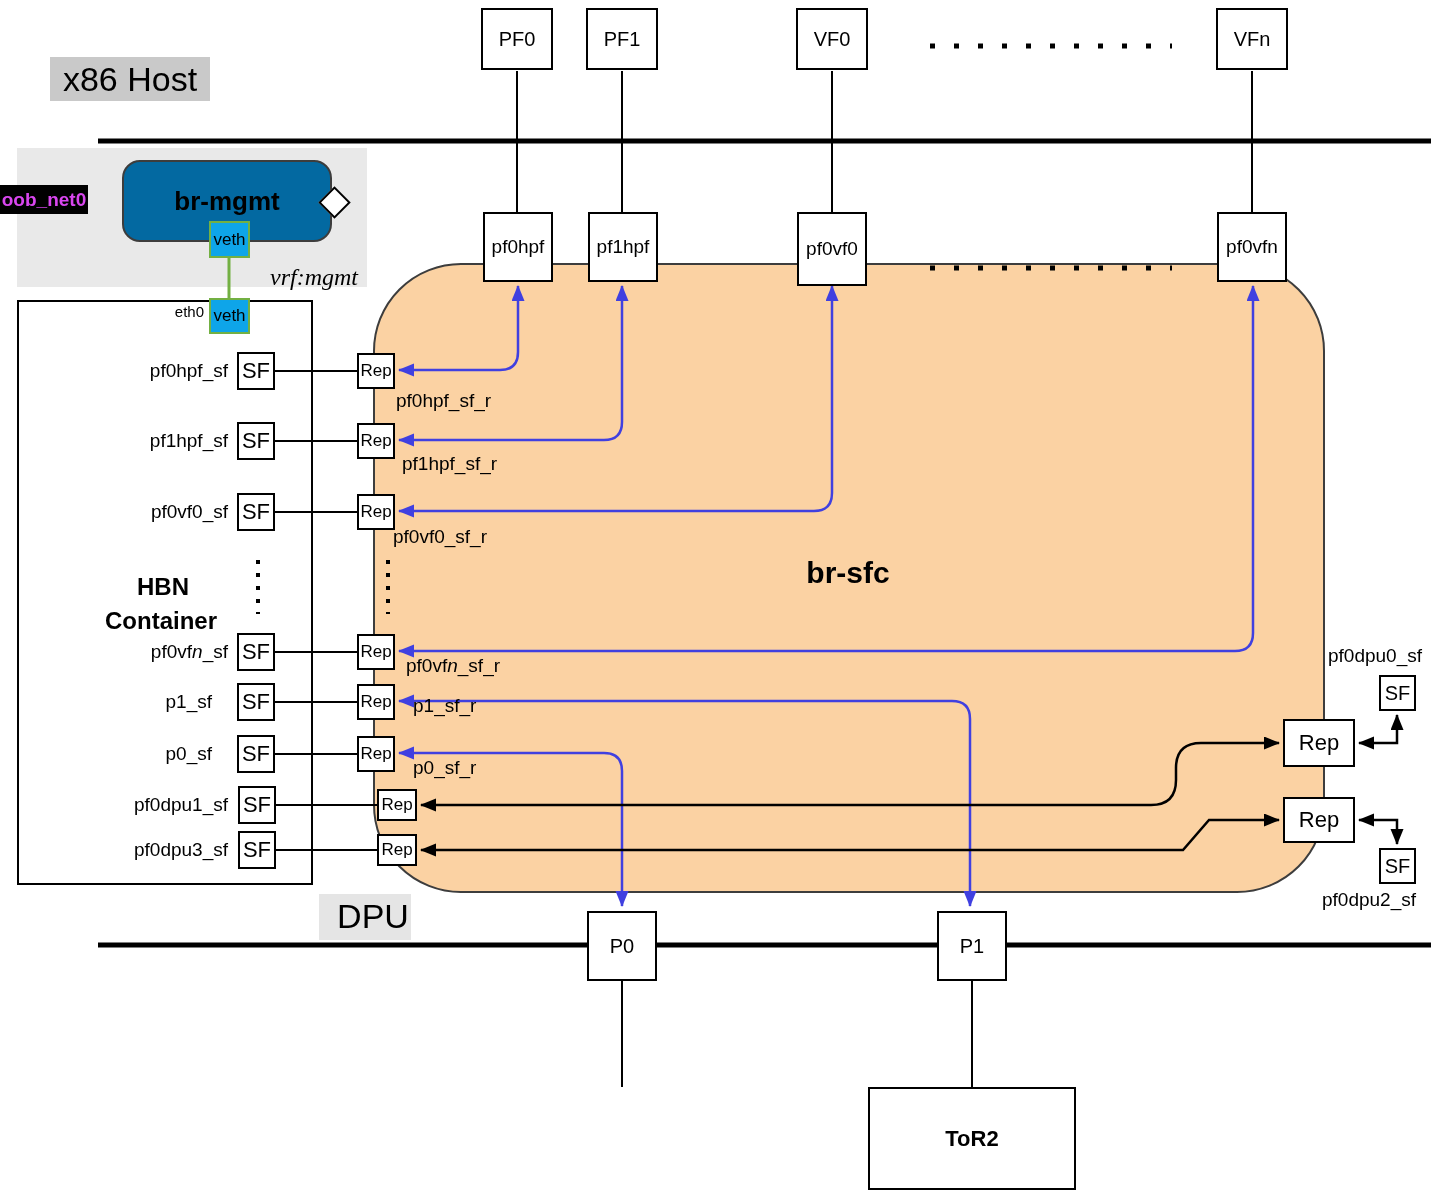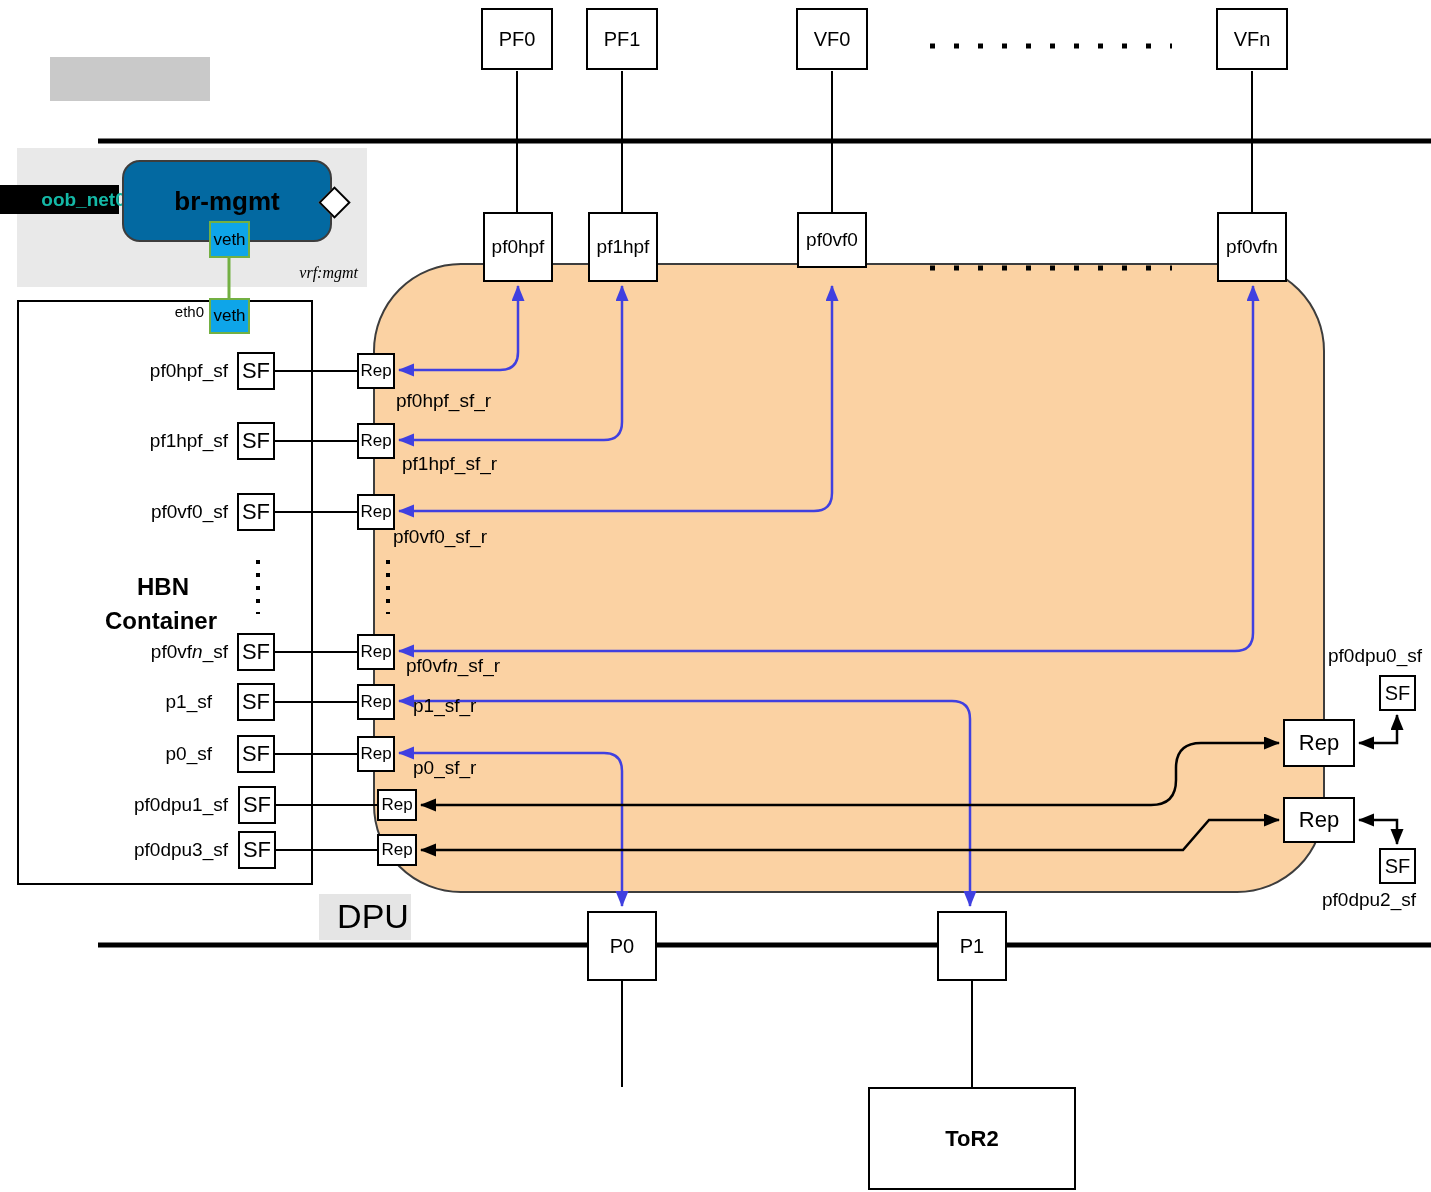--- a/index.html
+++ b/index.html
@@ -14,22 +14,22 @@
   .replg{font-size:22px;}
   .lbl{position:absolute;font-size:19px;line-height:22px;white-space:nowrap;z-index:3;}
   .lbl.right{text-align:right;}
   .big{font-size:34px;line-height:44px;}
   .bold{font-weight:bold;}
   .brsfc{position:absolute;left:373px;top:263px;width:952px;height:630px;background:#FBD2A3;border:2px solid #3d3d3d;border-radius:88px;z-index:1;box-sizing:border-box;}
   .hbnbox{position:absolute;left:17px;top:300px;width:296px;height:585px;background:#fff;border:2px solid #000;z-index:1;box-sizing:border-box;}
   .brmgmt{position:absolute;left:122px;top:160px;width:210px;height:82px;background:#0369a1;border:2px solid #3d3d3d;border-radius:18px;display:flex;align-items:center;justify-content:center;font-size:26px;font-weight:bold;z-index:3;box-sizing:border-box;}
   .diamond{position:absolute;left:323px;top:191px;width:19px;height:19px;background:#fff;border:2px solid #000;transform:rotate(45deg);z-index:4;}
   .veth{position:absolute;width:41px;height:37px;background:#0ea5e9;border:2.5px solid #73b043;display:flex;align-items:center;justify-content:center;font-size:17px;z-index:4;box-sizing:border-box;}
-  .oob{position:absolute;left:0;top:185px;width:71px;height:29px;background:#000;color:#14b8a6;font-size:19px;font-weight:bold;display:flex;align-items:center;justify-content:center;z-index:3;padding-left:48px;}
-  .vrf{position:absolute;left:238px;top:264px;width:120px;text-align:right;font-family:"Liberation Serif", serif;font-style:italic;font-size:16px;z-index:3;}
+  .oob{position:absolute;left:0;top:185px;width:88px;height:29px;background:#000;color:#d946ef;font-size:19px;font-weight:bold;display:flex;align-items:center;justify-content:center;z-index:3;}
+  .vrf{position:absolute;left:238px;top:264px;width:120px;text-align:right;font-family:"Liberation Serif", serif;font-style:italic;font-size:24px;z-index:3;}
   .tor{font-size:22px;font-weight:bold;}
 </style>
 </head>
 <body>
 
 <div class="canvas">
 
   <div class="bgpanel" style="left:50px;top:57px;width:160px;height:44px;background:#c9c9c9;"></div>
   <div class="bgpanel" style="left:17px;top:148px;width:350px;height:139px;"></div>
   <div class="bgpanel" style="left:319px;top:894px;width:92px;height:46px;background:#e5e5e5;"></div>
@@ -86,40 +86,42 @@
     <path d="M399,651 H1235 Q1253,651 1253,633 V286" fill="none" stroke="#4040e0" stroke-width="2.5" marker-start="url(#mbs)" marker-end="url(#mbe)"></path>
     <path d="M399,701 H952 Q970,701 970,719 V906" fill="none" stroke="#4040e0" stroke-width="2.5" marker-start="url(#mbs)" marker-end="url(#mbe)"></path>
     <path d="M399,753 H604 Q622,753 622,771 V906" fill="none" stroke="#4040e0" stroke-width="2.5" marker-start="url(#mbs)" marker-end="url(#mbe)"></path>
 
     <path d="M421,805 H1151 Q1176,805 1176,780 V768 Q1176,743 1201,743 H1279" fill="none" stroke="#000" stroke-width="2.5" marker-start="url(#mks)" marker-end="url(#mke)"></path>
     <path d="M421,850 H1183 L1209,820 H1279" fill="none" stroke="#000" stroke-width="2.5" marker-start="url(#mks)" marker-end="url(#mke)"></path>
     <path d="M1359,743 H1397 V715" fill="none" stroke="#000" stroke-width="2.5" marker-start="url(#mks)" marker-end="url(#mke)"></path>
     <path d="M1359,820 H1397 V844" fill="none" stroke="#000" stroke-width="2.5" marker-start="url(#mks)" marker-end="url(#mke)"></path>
   </svg>
 
+  <div class="lbl big" style="left:50px;top:57px;width:160px;text-align:center;">x86 Host</div>
   <div class="lbl big" style="left:319px;top:894px;width:108px;text-align:center;">DPU</div>
 
   <div class="oob">oob_net0</div>
   <div class="brmgmt">br-mgmt</div>
   <div class="diamond"></div>
   <div class="veth" style="left:209px;top:221px;">veth</div>
   <div class="veth" style="left:209px;top:298px;height:36px;">veth</div>
   <div class="vrf">vrf:mgmt</div>
   <div class="lbl right" style="left:120px;top:301px;width:84px;font-size:15px;">eth0</div>
 
   <div class="box" style="left:481px;top:8px;width:72px;height:62px;">PF0</div>
   <div class="box" style="left:586px;top:8px;width:72px;height:62px;">PF1</div>
   <div class="box" style="left:796px;top:8px;width:72px;height:62px;">VF0</div>
   <div class="box" style="left:1216px;top:8px;width:72px;height:62px;">VFn</div>
 
   <div class="box" style="left:483px;top:212px;width:70px;height:70px;font-size:19px;">pf0hpf</div>
   <div class="box" style="left:588px;top:212px;width:70px;height:70px;font-size:19px;">pf1hpf</div>
-  <div class="box" style="left:797px;top:212px;width:70px;height:56px;font-size:19px;">pf0vf0</div>
+  <div class="box" style="left:797px;top:212px;width:70px;height:74px;font-size:19px;">pf0vf0</div>
   <div class="box" style="left:1217px;top:212px;width:70px;height:70px;font-size:19px;">pf0vfn</div>
 
+  <div class="lbl bold" style="left:748px;top:554px;width:200px;text-align:center;font-size:30px;line-height:38px;">br-sfc</div>
 
   <div class="lbl bold" style="left:137px;top:576px;font-size:24px;">HBN</div>
   <div class="lbl bold" style="left:105px;top:610px;font-size:24px;">Container</div>
 
   <div class="lbl right" style="left:90px;top:360px;width:138px;">pf0hpf_sf</div>
   <div class="lbl right" style="left:90px;top:430px;width:138px;">pf1hpf_sf</div>
   <div class="lbl right" style="left:90px;top:501px;width:138px;">pf0vf0_sf</div>
   <div class="lbl right" style="left:90px;top:641px;width:138px;"><span>pf0vf</span><i>n</i><span>_sf</span></div>
   <div class="lbl right" style="left:90px;top:691px;width:122px;">p1_sf</div>
   <div class="lbl right" style="left:90px;top:743px;width:122px;">p0_sf</div>

